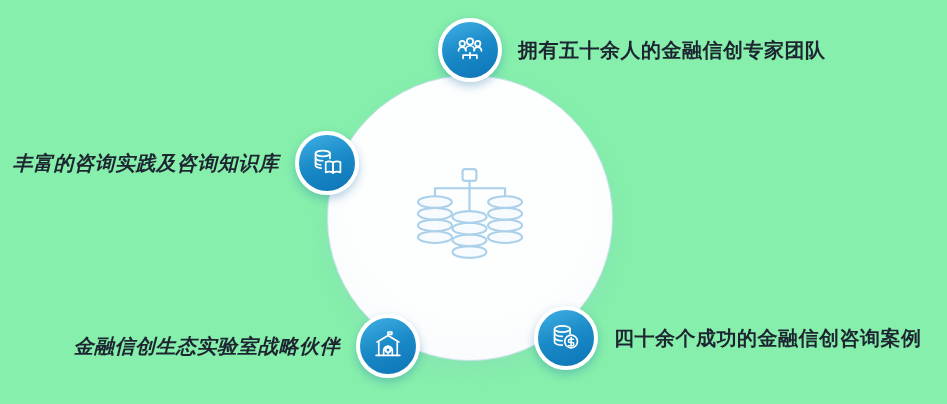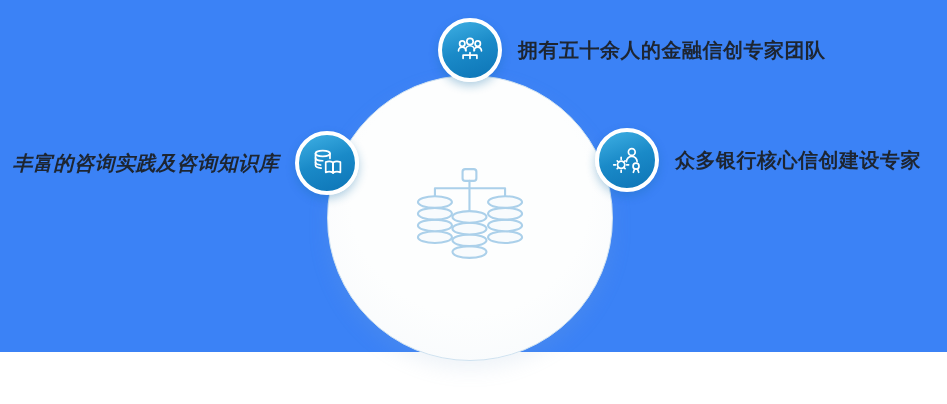--- a/index.html
+++ b/index.html
@@ -3,22 +3,22 @@
 <meta charset="utf-8">
 <style>
   * { margin: 0; padding: 0; box-sizing: border-box; }
   html, body { background: #ffffff; }
   body {
     font-family: "Liberation Sans", "DejaVu Sans", sans-serif;
     width: 947px; height: 404px; overflow: hidden;
   }
   .canvas {
     position: relative;
-    width: 947px; height: 352px;
-    background: #3b82f6;
+    width: 947px; height: 404px;
+    background: #86efac;
   }
   .big-circle {
     position: absolute;
     left: 327px; top: 75px;
     width: 286px; height: 286px;
     border-radius: 50%;
     background: radial-gradient(circle at 50% 42%, #fdfefe 55%, #f5f8fb 100%);
     border: 1px solid #cfe2f0;
     box-shadow: 0 8px 20px rgba(140, 175, 205, 0.15);
     display: flex; align-items: center; justify-content: center;
@@ -76,36 +76,51 @@
         <circle cx="8.7" cy="10" r="2.5"></circle>
         <path d="M5.2 16.8a3.5 3.5 0 0 1 7 0"></path>
         <circle cx="23.3" cy="10" r="2.5"></circle>
         <path d="M19.8 16.8a3.5 3.5 0 0 1 7 0"></path>
         <path d="M16 18.5v2.3M9.5 20.8h13M9.5 20.8v3M22.5 20.8v3M16 20.8v3"></path>
       </svg>
     </div>
     <span class="node-label label-right">拥有五十余人的金融信创专家团队</span>
   </div>
 
-  <div class="node" style="left:595px; top:128px;">
+
+  <div class="node" style="left:534px; top:306px;">
     <div class="node-circle">
       <svg width="34" height="34" viewBox="0 0 32 32" fill="none" stroke="#ffffff" stroke-width="1.6" stroke-linecap="round" stroke-linejoin="round">
-        <circle cx="10.5" cy="20.5" r="3.4"></circle>
-        <path d="M10.5 15.3v-1.8M10.5 25.7v1.8M5.3 20.5H3.5M15.7 20.5h1.8"></path>
-        <path d="M8.1 18.1L6.8 16.8M12.9 18.1l1.3-1.3M8.1 22.9l-1.3 1.3M12.9 22.9l1.3 1.3"></path>
-        <circle cx="20.5" cy="8.5" r="3.2"></circle>
-        <path d="M15.5 17.5a5 5 0 0 1 10 0"></path>
-        <circle cx="24.5" cy="21.8" r="2.8"></circle>
-        <path d="M23.2 24.3l-1.2 3.3M25.8 24.3l1.2 3.3"></path>
+        <ellipse cx="12.5" cy="7.5" rx="7.3" ry="2.9"></ellipse>
+        <path d="M5.2 7.5v12.3c0 1.6 3.3 2.9 7.3 2.9"></path>
+        <path d="M19.8 7.5v4.3"></path>
+        <path d="M5.2 11.6c0 1.6 3.3 2.9 7.3 2.9"></path>
+        <path d="M5.2 15.7c0 1.6 3.3 2.9 7.3 2.9"></path>
+        <circle cx="20.8" cy="19.3" r="6"></circle>
+        <path d="M20.8 15.6v7.4" stroke-width="1.4"></path>
+        <path d="M23.1 17.2h-3.3a1.55 1.55 0 0 0 0 3.1h2a1.55 1.55 0 0 1 0 3.1h-3.5" stroke-width="1.4"></path>
       </svg>
     </div>
-    <span class="node-label label-right">众多银行核心信创建设专家</span>
+    <span class="node-label label-right">四十余个成功的金融信创咨询案例</span>
   </div>
 
-
+  <div class="node" style="left:356px; top:314px;">
+    <div class="node-circle">
+      <svg width="34" height="34" viewBox="0 0 32 32" fill="none" stroke="#ffffff" stroke-width="1.6" stroke-linecap="round" stroke-linejoin="round">
+        <path d="M16 6.2V2.8h3.6v2.2H16"></path>
+        <path d="M5.8 12.2L16 6.2l10.2 6"></path>
+        <path d="M7.3 12.2v12.6M24.7 12.2v12.6"></path>
+        <path d="M4.8 24.8h22.4"></path>
+        <path d="M11.9 24.8v-4.6a4.1 4.1 0 0 1 8.2 0v4.6"></path>
+        <circle cx="16" cy="19.8" r="2.2"></circle>
+        <path d="M16 17.6v-1.2M16 22v1.2M13.8 19.8h-1.2M18.2 19.8h1.2"></path>
+      </svg>
+    </div>
+    <span class="node-label label-left">金融信创生态实验室战略伙伴</span>
+  </div>
 
   <div class="node" style="left:295px; top:131px;">
     <div class="node-circle">
       <svg width="34" height="34" viewBox="0 0 32 32" fill="none" stroke="#ffffff" stroke-width="1.6" stroke-linecap="round" stroke-linejoin="round">
         <ellipse cx="12" cy="7" rx="6.8" ry="2.7"></ellipse>
         <path d="M5.2 7v11.2c0 1.3 2.2 2.4 5.3 2.7"></path>
         <path d="M18.8 7v4.6"></path>
         <path d="M5.2 11.2c0 1.5 3 2.7 6.8 2.7"></path>
         <path d="M5.2 15.3c0 1.2 2 2.2 4.8 2.6"></path>
         <path d="M21.7 15.6c-2.1-1.3-4.5-1.4-6.9-.4v9.6c2.4-1 4.8-.9 6.9.4z"></path>

